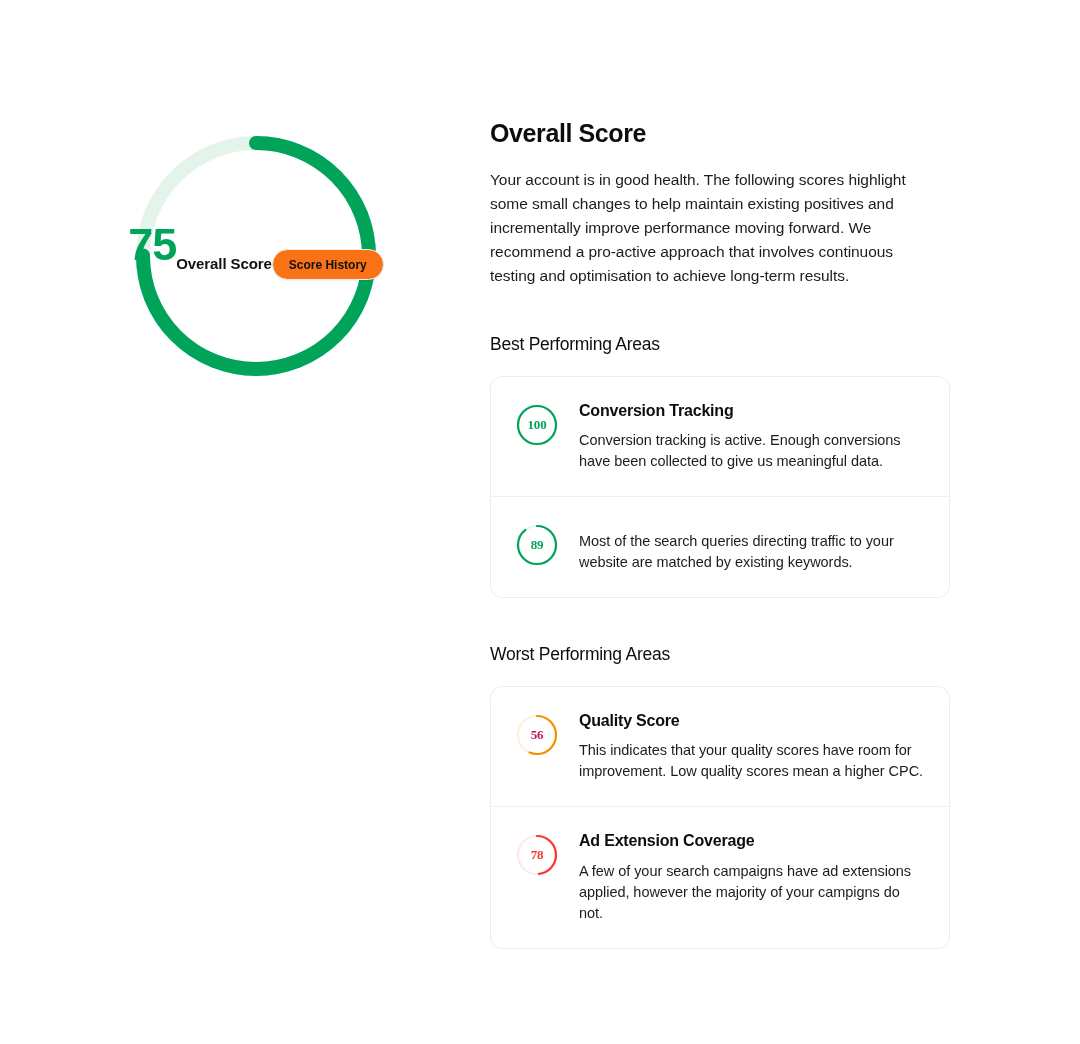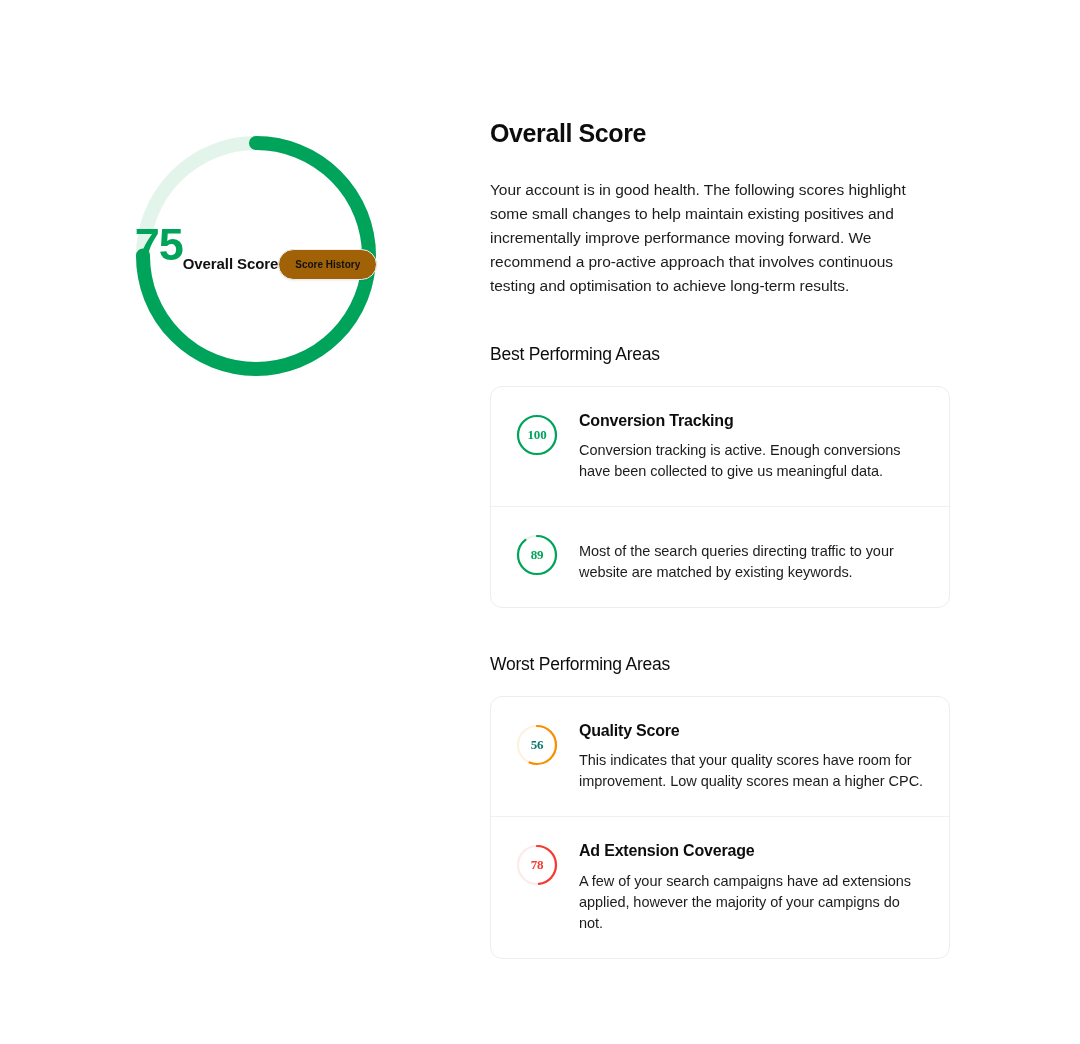--- a/index.html
+++ b/index.html
@@ -75,24 +75,24 @@
   }
 
   .score-history-btn {
     margin-top: 17px;
     display: inline-flex;
     align-items: center;
     justify-content: center;
     height: 31px;
     padding: 0 16px;
     border-radius: 16px;
-    background: #a16207;
+    background: #f97316;
     border: 1px solid #ededed;
     box-shadow: 0 1px 2px rgba(0,0,0,0.06);
-    font-size: 10px;
+    font-size: 12px;
     font-weight: 600;
     color: #111111;
     cursor: pointer;
     white-space: nowrap;
   }
 
   
   .content-col {
     position: absolute;
     left: 490px;
@@ -101,21 +101,21 @@
   }
 
   h1.page-title {
     font-size: 25px;
     font-weight: 700;
     color: #0d0d0d;
     letter-spacing: -0.4px;
     line-height: 1.2;
   }
 
-  .intro { margin-top: 30px; }
+  .intro { margin-top: 20px; }
 
   .intro p {
     font-size: 15.5px;
     line-height: 24px;
     color: #1c1c1c;
     letter-spacing: -0.05px;
     max-width: 442px;
   }
 
   .intro p + p { margin-top: 20px; }
@@ -260,21 +260,21 @@
     <h2 class="section-title">Worst Performing Areas</h2>
 
     <div class="card">
 
       <div class="card-row">
         <div class="ring">
           <svg viewBox="0 0 44 44">
             <circle cx="22" cy="22" r="19" fill="none" stroke="#fdf1e0" stroke-width="2.2"></circle>
             <circle class="ring-arc" cx="22" cy="22" r="19" fill="none" stroke="#f59100" stroke-width="2.2" stroke-linecap="round" transform="rotate(-90 22 22)" stroke-dasharray="119.381" stroke-dashoffset="52.527"></circle>
           </svg>
-          <div class="ring-value" style="color:#0f766e">56</div>
+          <div class="ring-value" style="color:#be185d">56</div>
         </div>
         <div class="row-body">
           <div class="row-title">Quality Score</div>
           <div class="row-desc">This indicates that your quality scores have room for improvement. Low quality scores mean a higher CPC.</div>
         </div>
       </div>
 
       <div class="card-row">
         <div class="ring">
           <svg viewBox="0 0 44 44">

